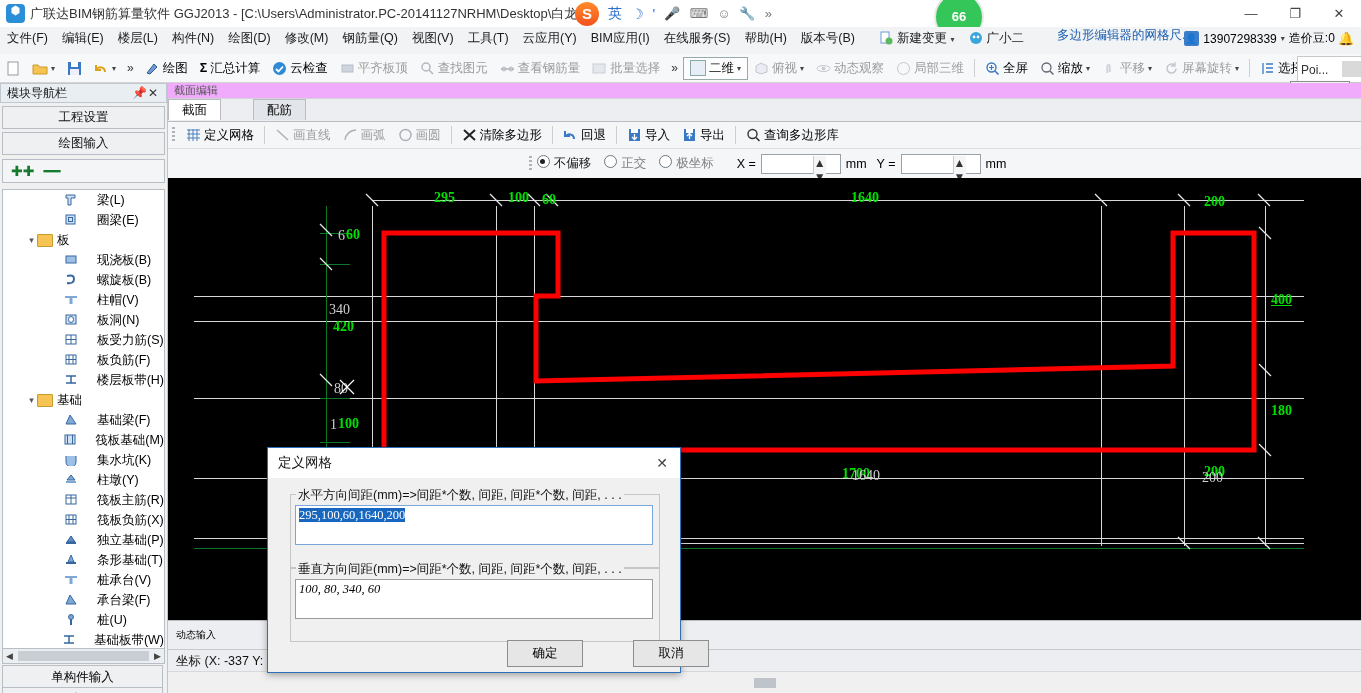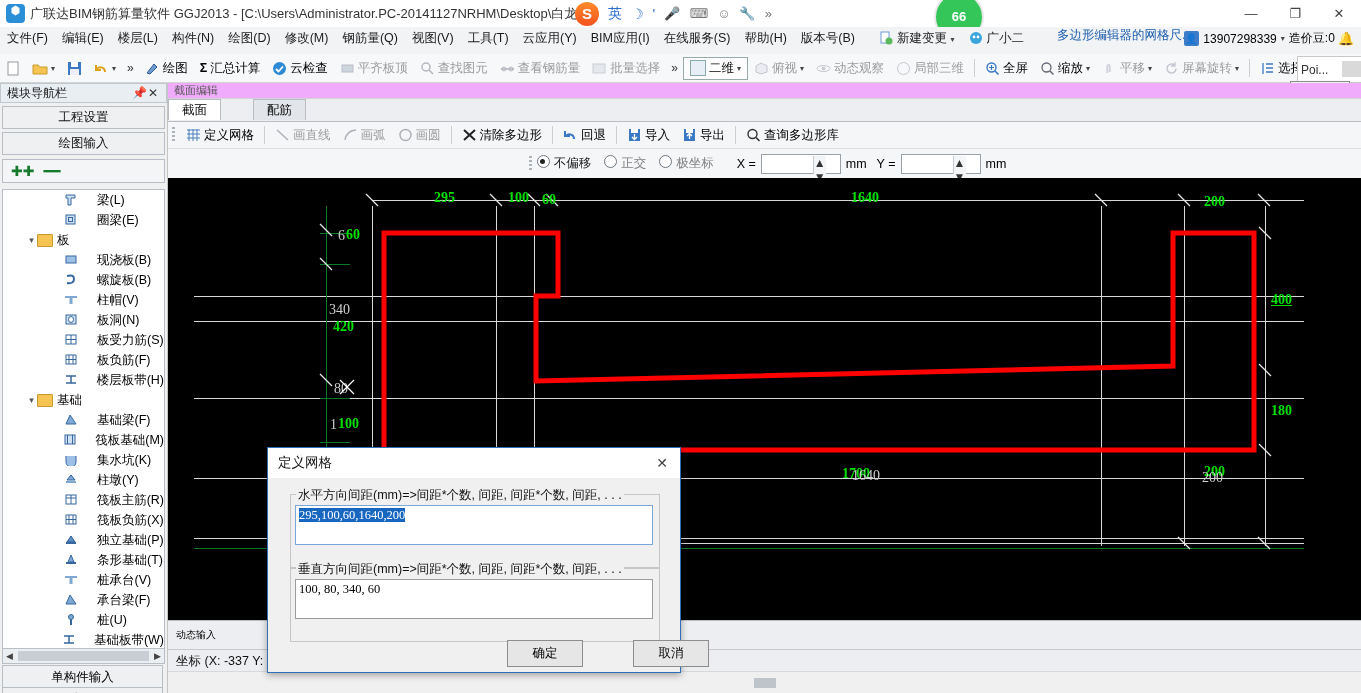--- a/index.html
+++ b/index.html
@@ -759,21 +759,21 @@
     </div>
 
     <div class="grp" style="left:22px;top:46px;width:368px;height:72px;"></div>
     <div class="grp-legend" style="left:28px;top:39px;">水平方向间距(mm)=&gt;间距*个数, 间距, 间距*个数, 间距, . . .</div>
     <div class="ta" style="left:27px;top:57px;width:358px;height:40px;">
       <span class="selhl">295,100,60,1640,200</span>
     </div>
 
     <div class="grp" style="left:22px;top:120px;width:368px;height:72px;"></div>
     <div class="grp-legend" style="left:28px;top:113px;">垂直方向间距(mm)=&gt;间距*个数, 间距, 间距*个数, 间距, . . .</div>
-    <div class="ta plain" style="left:27px;top:131px;width:358px;height:40px;">
+    <div class="ta plain" style="left:27px;top:131px;width:358px;height:40px;font-style:italic;">
       <span>100, 80, 340, 60</span>
     </div>
 
     <div class="dbtn" style="left:239px;top:192px;">确定</div>
     <div class="dbtn" style="left:325px;top:192px;margin-left:40px;">取消</div>
   </div>
 
 </div>
 
 </body></html>

